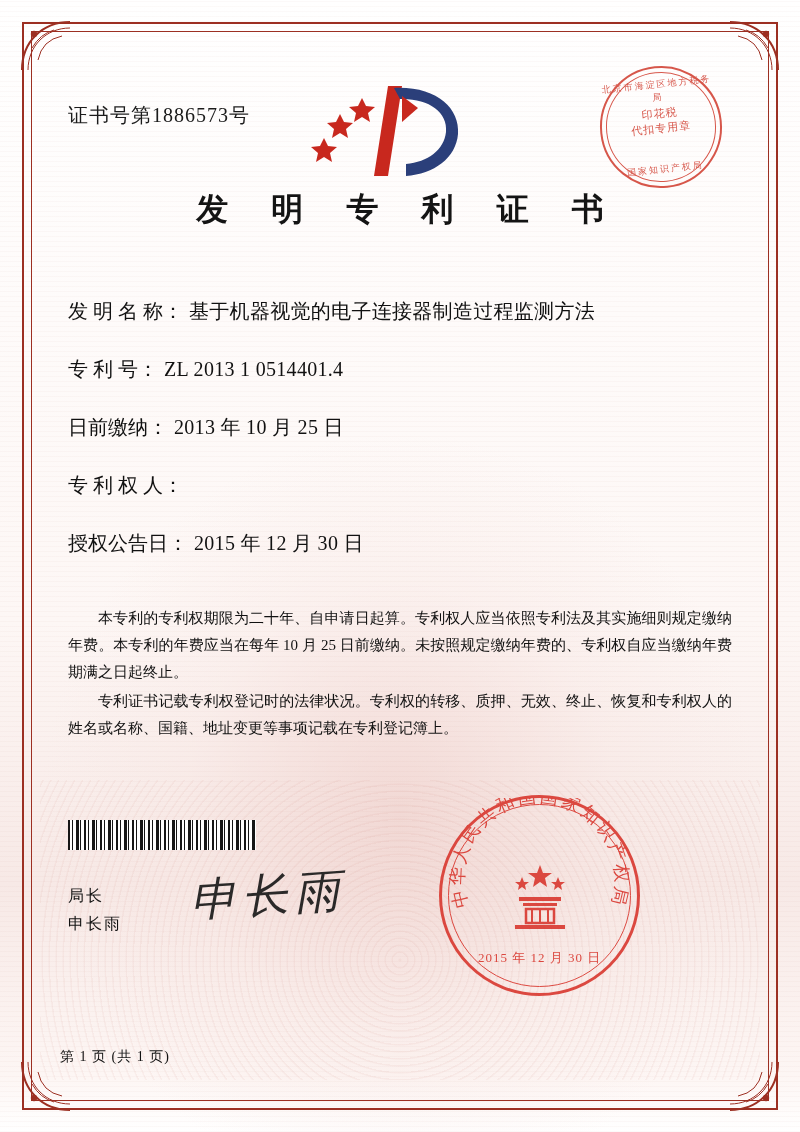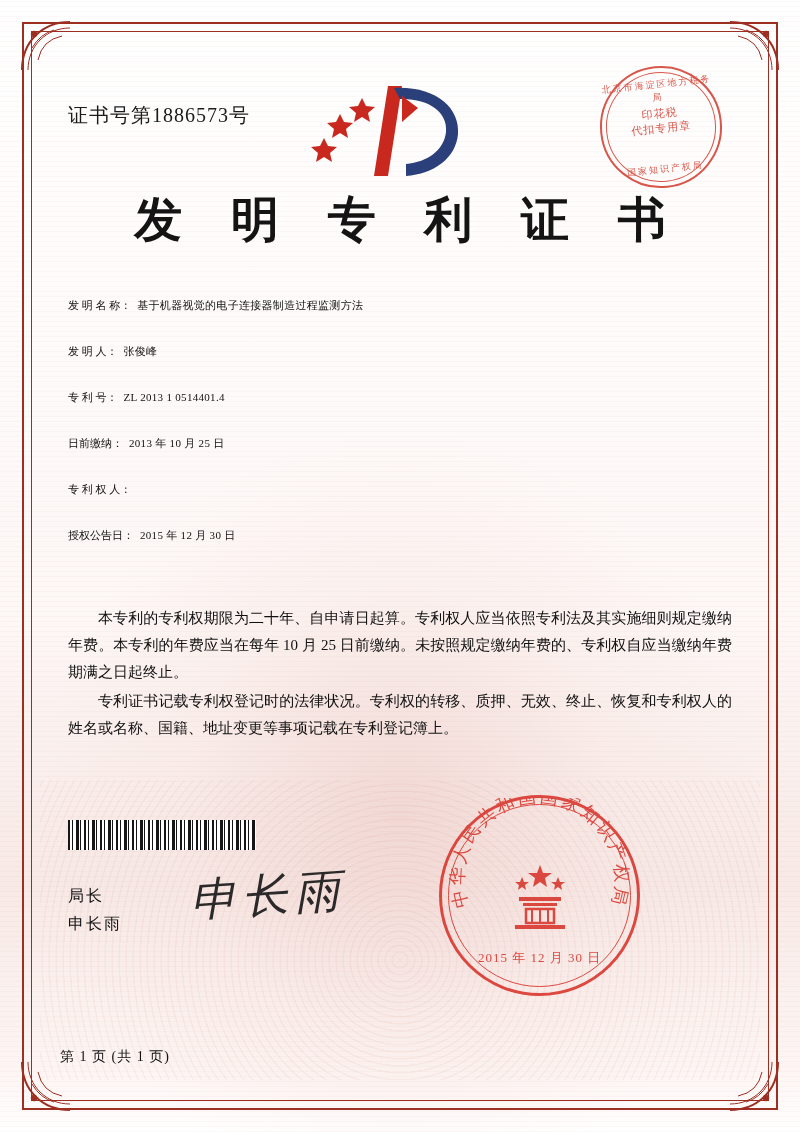--- a/index.html
+++ b/index.html
@@ -115,38 +115,38 @@
     font-size: 11px;
     line-height: 15px;
     letter-spacing: 1px;
   }
 
   
   .title {
     position: absolute;
     left: 0; right: 0; top: 128px;
     text-align: center;
-    font-size: 48px;
+    font-size: 32px;
     letter-spacing: 16px;
     font-weight: bold;
     color: #141414;
     text-indent: 16px;
     font-family: "DejaVu Serif", "Liberation Serif", serif;
   }
 
   
   .fields {
     position: absolute;
     left: 8px; right: 8px; top: 238px;
   }
   .field {
     display: flex;
     align-items: baseline;
     margin-bottom: 31px;
-    font-size: 11px;
+    font-size: 20px;
     color: #111;
   }
   .field .label {
     white-space: nowrap;
     letter-spacing: 0px;
   }
   .field .value {
     margin-left: 6px;
     letter-spacing: 0.3px;
   }
@@ -322,24 +322,20 @@
     </div>
 
     <div class="title">发 明 专 利 证 书</div>
 
     <div class="fields">
       <div class="field">
         <span class="label">发 明 名 称：</span>
         <span class="value">基于机器视觉的电子连接器制造过程监测方法</span>
       </div>
       <div class="field">
-        <span class="label">发 明 人：</span>
-        <span class="value">张俊峰</span>
-      </div>
-      <div class="field">
         <span class="label">专 利 号：</span>
         <span class="value">ZL 2013 1 0514401.4</span>
       </div>
       <div class="field">
         <span class="label">日前缴纳：</span>
         <span class="value">2013 年 10 月 25 日</span>
       </div>
       <div class="field">
         <span class="label">专 利 权 人：</span>
       </div>

